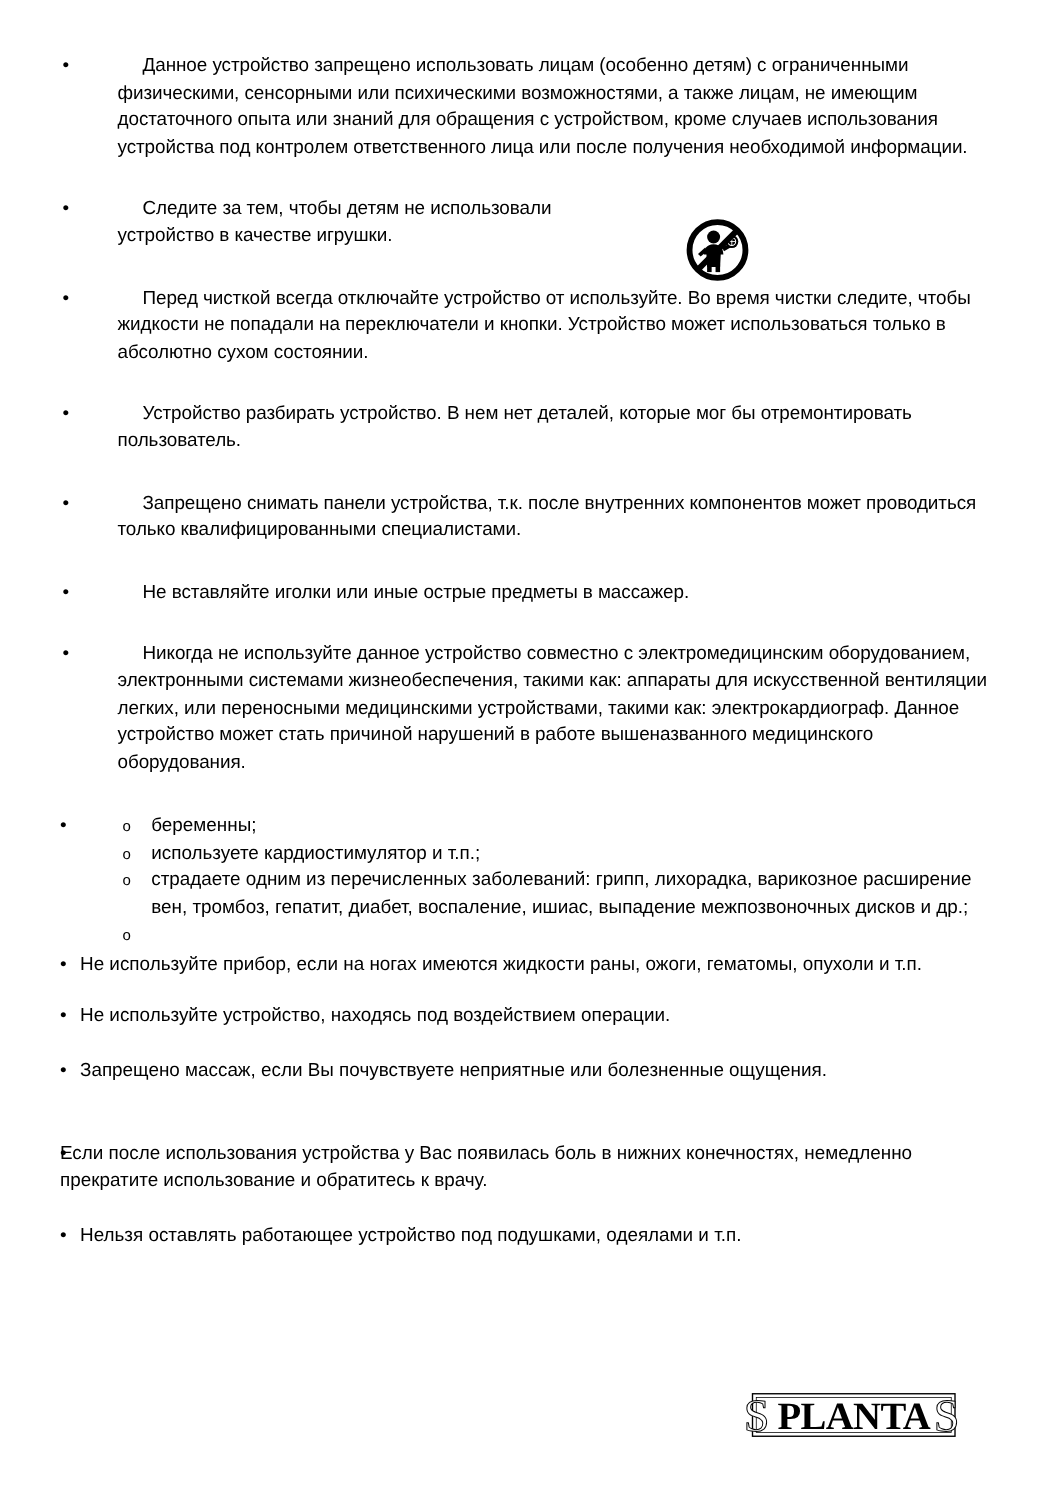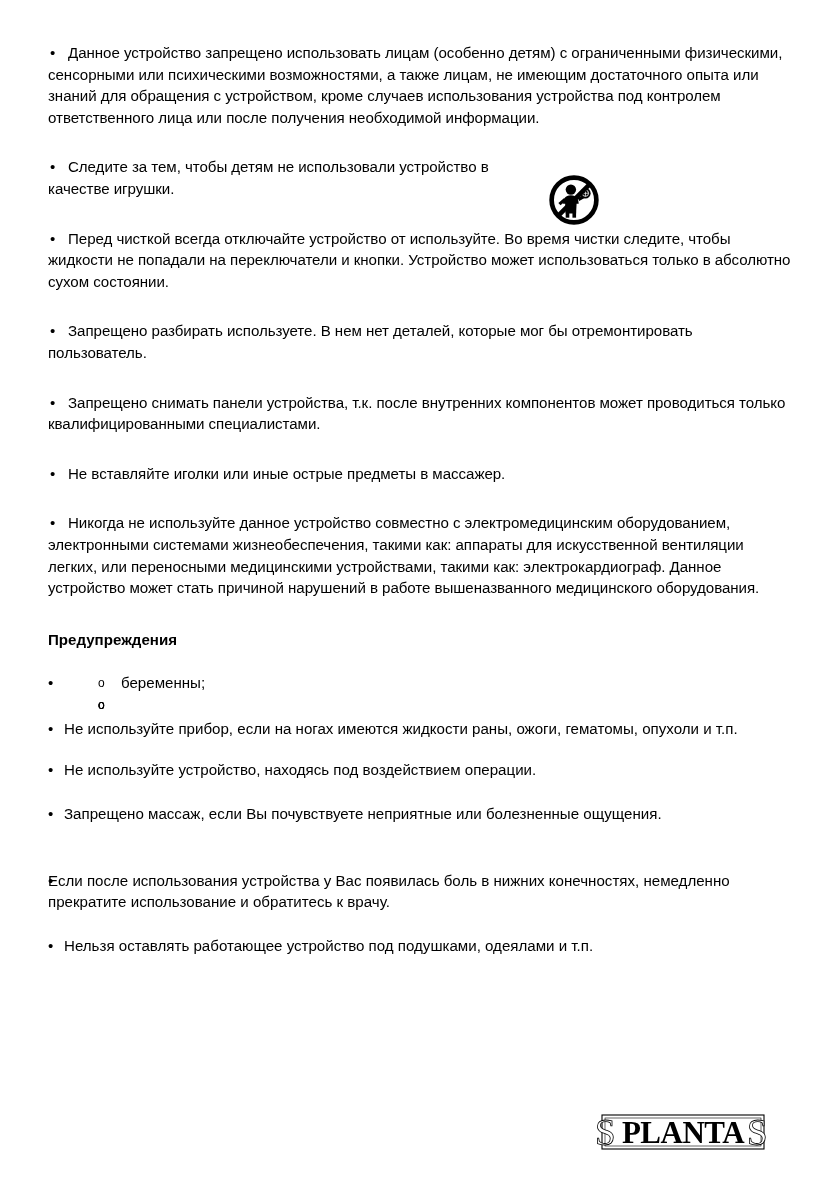--- a/index.html
+++ b/index.html
@@ -38,20 +38,21 @@
   }
   .block .bullet {
     position: absolute;
     left: 2px;
     top: 0;
     font-size: 15.1px;
     line-height: 21.6px;
   }
   .block .body {
     display: block;
+    margin-left: 46px;
   }
   
   .lvl1 .body {
     text-indent: 20px;
   }
   .gap-large { margin-bottom: 28px; }
 
   h2.section-heading {
     font-size: 15.1px;
     line-height: 21.6px;
@@ -128,52 +129,53 @@
       <span class="body">Следите за тем, чтобы детям не использовали устройство в качестве игрушки.</span>
     </div>
 
     <div class="block lvl1 gap-large">
       <span class="bullet">•</span>
       <span class="body">Перед чисткой всегда отключайте устройство от используйте. Во время чистки следите, чтобы жидкости не попадали на переключатели и кнопки. Устройство может использоваться только в абсолютно сухом состоянии.</span>
     </div>
 
     <div class="block lvl1 gap-large">
       <span class="bullet">•</span>
-      <span class="body">Запрещено разбирать используете. В нем нет деталей, которые мог бы отремонтировать пользователь.</span>
+      <span class="body">Устройство разбирать устройство. В нем нет деталей, которые мог бы отремонтировать пользователь.</span>
     </div>
 
     <div class="block lvl1 gap-large">
       <span class="bullet">•</span>
       <span class="body">Запрещено снимать панели устройства, т.к. после внутренних компонентов может проводиться только квалифицированными специалистами.</span>
     </div>
 
     <div class="block lvl1 gap-large">
       <span class="bullet">•</span>
       <span class="body">Не вставляйте иголки или иные острые предметы в массажер.</span>
     </div>
 
     <div class="block lvl1" style="margin-bottom:30px;">
       <span class="bullet">•</span>
       <span class="body">Никогда не используйте данное устройство совместно с электромедицинским оборудованием, электронными системами жизнеобеспечения, такими как: аппараты для искусственной вентиляции легких, или переносными медицинскими устройствами, такими как: электрокардиограф. Данное устройство может стать причиной нарушений в работе вышеназванного медицинского оборудования.</span>
     </div>
 
-    <h2 class="section-heading">Предупреждения</h2>
 
     <div class="warn-block" style="margin-bottom:18px;">
       <span class="bullet">•</span>
       <ul class="sublist">
         <li>
           <span class="sub-marker">o</span>
           <span>беременны;</span>
         </li>
         <li>
           <span class="sub-marker">o</span>
-        </li>
-        <li>
-          <span class="sub-marker">o</span>
+          <span>используете кардиостимулятор и т.п.;</span>
+        </li>
+        <li>
+          <span class="sub-marker">o</span>
+          <span>страдаете одним из перечисленных заболеваний: грипп, лихорадка, варикозное расширение вен, тромбоз, гепатит, диабет, воспаление, ишиас, выпадение межпозвоночных дисков и др.;</span>
         </li>
         <li>
           <span class="sub-marker">o</span>
         </li>
       </ul>
     </div>
 
     <div class="warn-block" style="margin-bottom:20px;margin-top:24px;">
       <span class="bullet">•</span>
       <span class="body">Не используйте прибор, если на ногах имеются жидкости раны, ожоги, гематомы, опухоли и т.п.</span>

